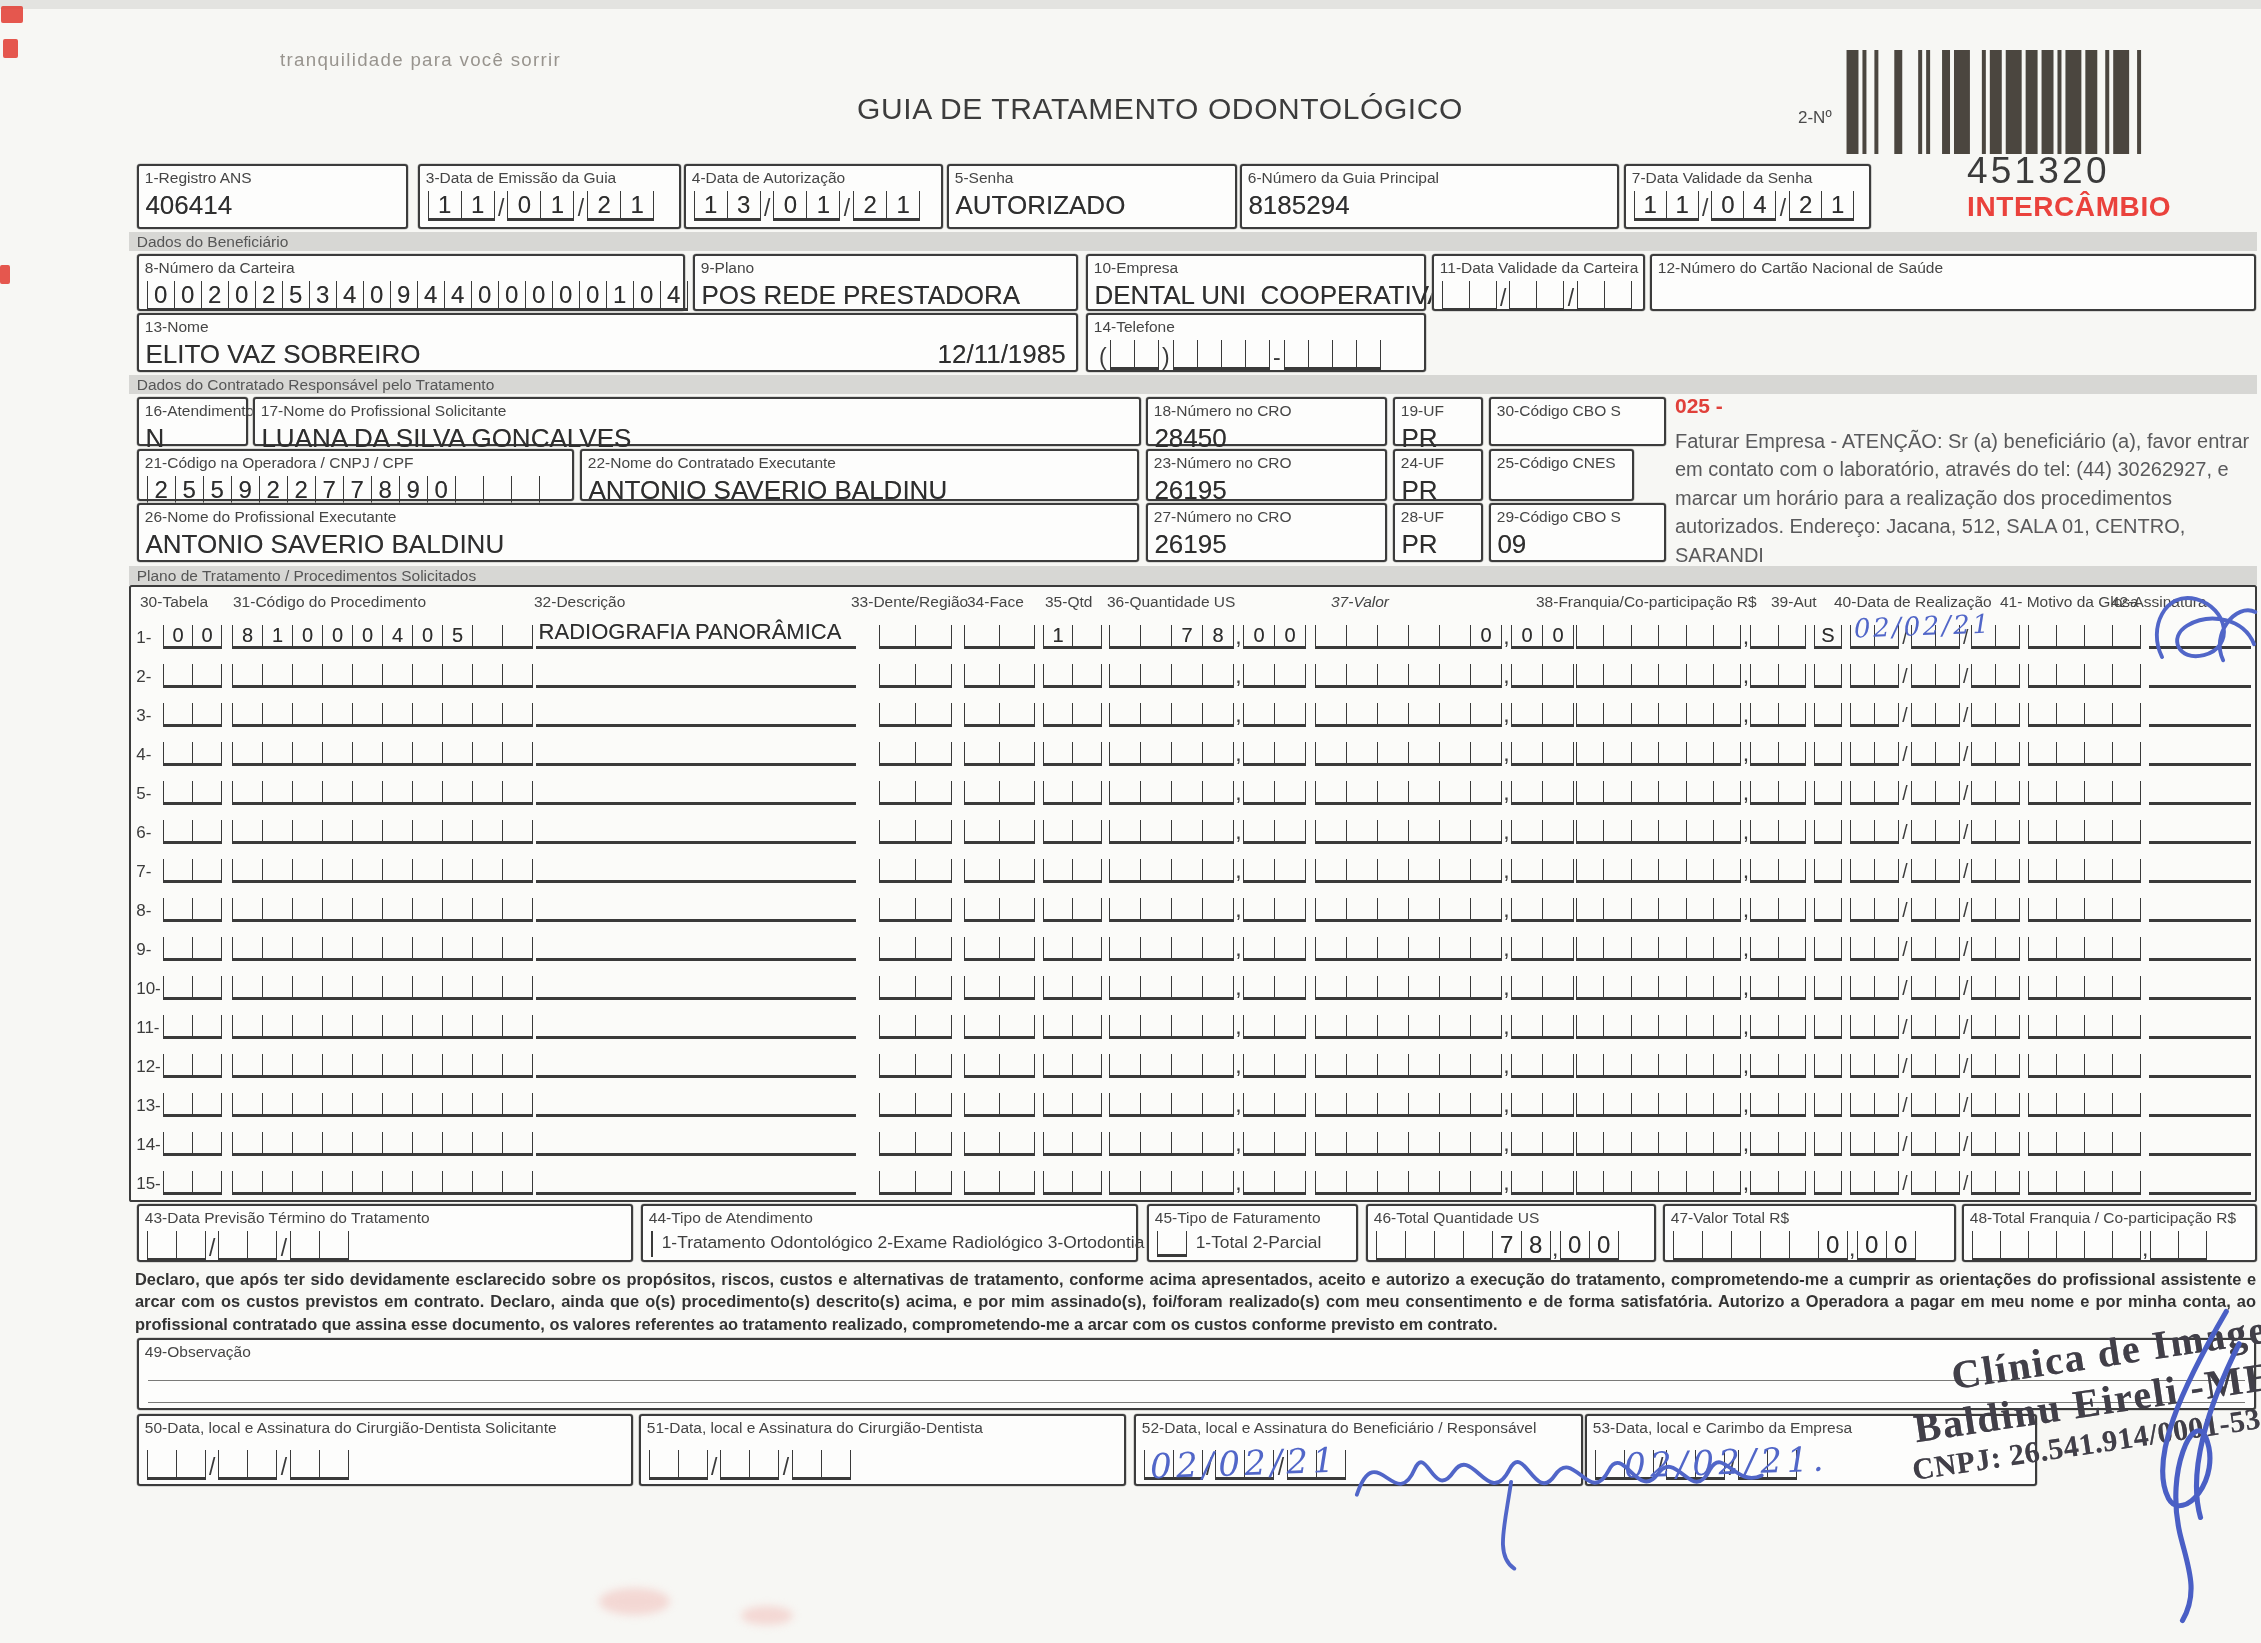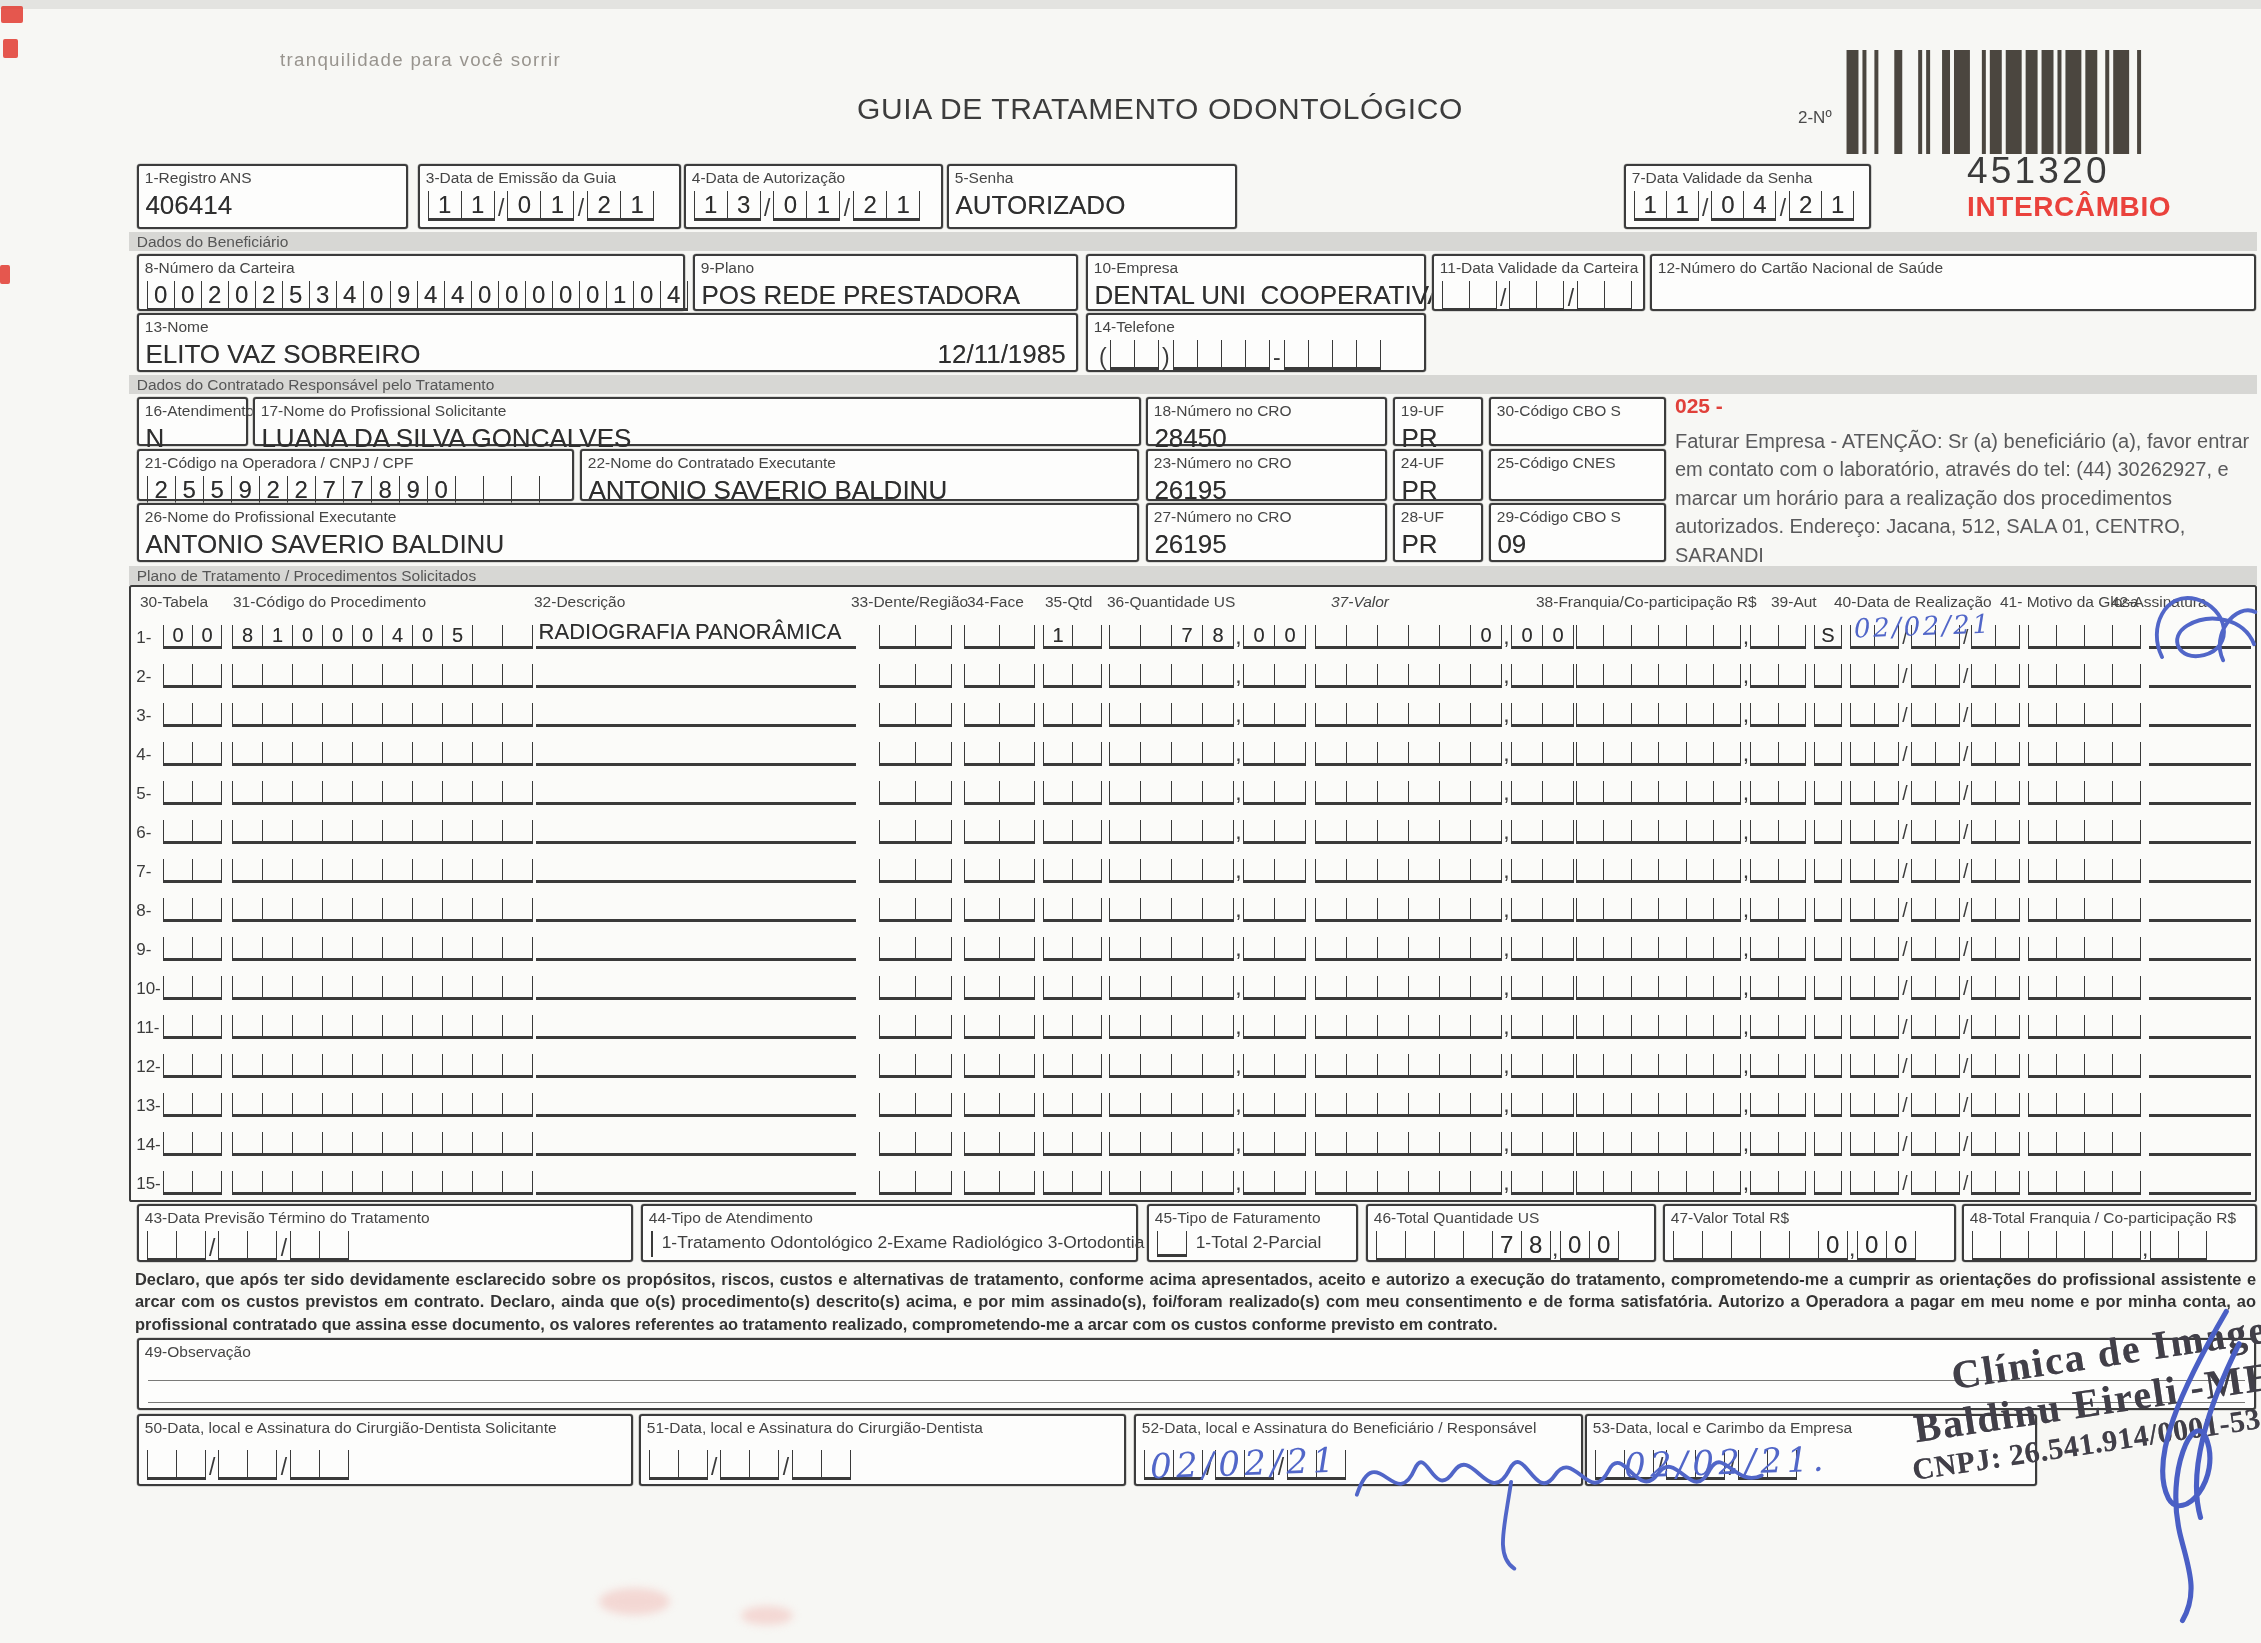--- a/index.html
+++ b/index.html
@@ -166,20 +166,24 @@
         <span class="comb">
           <span class="c" style="min-width: 32px;">2</span>
           <span class="c" style="min-width: 32px;">1</span>
         </span>
       </div>
   </div>
   <div class="fbox" style="left:947px;top:164px;width:290px;height:65px;">
     <div class="lbl">5-Senha</div>
     <div class="val">AUTORIZADO</div>
   </div>
+  <div class="fbox" style="left:1240px;top:164px;width:379px;height:65px;">
+    <div class="lbl">6-Número da Guia Principal</div>
+    <div class="val">8185294</div>
+  </div>
   <div class="fbox" style="left:1624px;top:164px;width:247px;height:65px;">
     <div class="lbl">7-Data Validade da Senha</div>
     <div class="dgroup">
         <span class="comb">
           <span class="c" style="min-width: 31px;">1</span>
           <span class="c" style="min-width: 31px;">1</span>
         </span>
         <span class="slash">/</span>
         <span class="comb">
           <span class="c" style="min-width: 31px;">0</span>
@@ -330,21 +334,21 @@
     <div class="val">ANTONIO SAVERIO BALDINU</div>
   </div>
   <div class="fbox" style="left:1146px;top:449px;width:241px;height:52px;">
     <div class="lbl">23-Número no CRO</div>
     <div class="val">26195</div>
   </div>
   <div class="fbox" style="left:1393px;top:449px;width:90px;height:52px;">
     <div class="lbl">24-UF</div>
     <div class="val">PR</div>
   </div>
-  <div class="fbox" style="left:1489px;top:449px;width:177px;height:52px;">
+  <div class="fbox" style="left:1489px;top:449px;width:145px;height:52px;">
     <div class="lbl">25-Código CNES</div>
   </div>
 
   <div class="fbox" style="left:137px;top:503px;width:1002px;height:59px;">
     <div class="lbl">26-Nome do Profissional Executante</div>
     <div class="val">ANTONIO SAVERIO BALDINU</div>
   </div>
   <div class="fbox" style="left:1146px;top:503px;width:241px;height:59px;">
     <div class="lbl">27-Número no CRO</div>
     <div class="val">26195</div>

